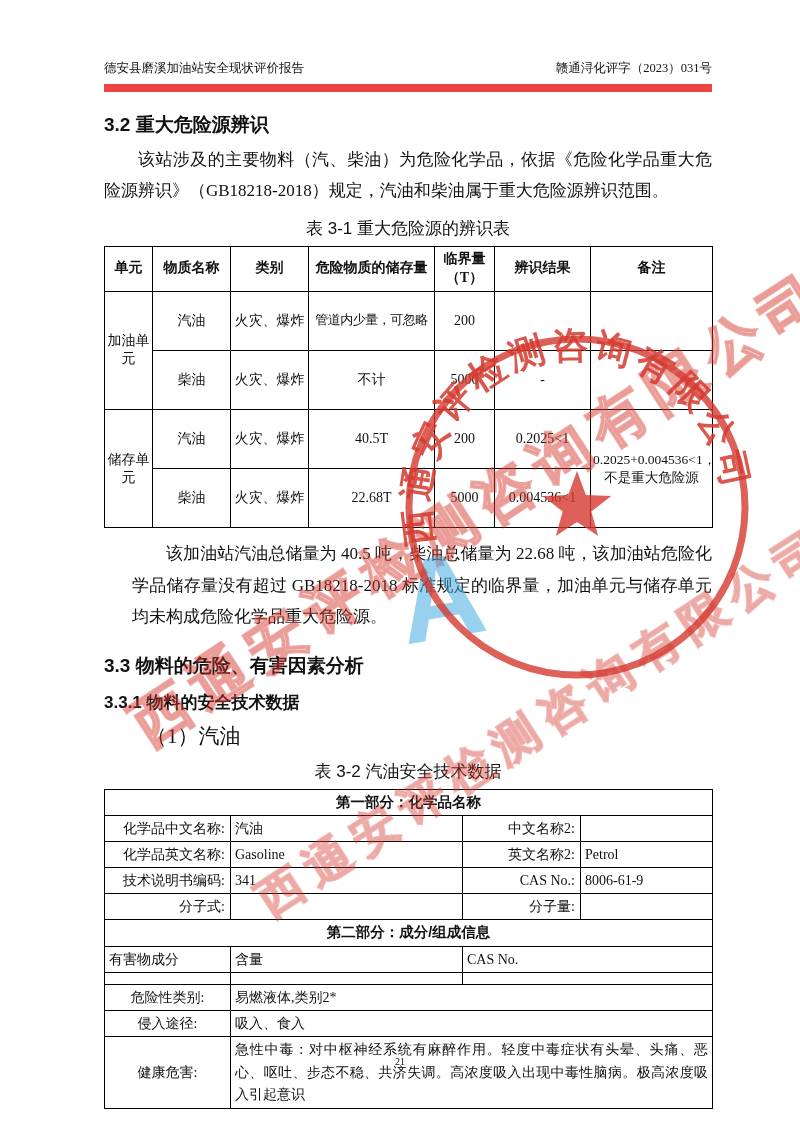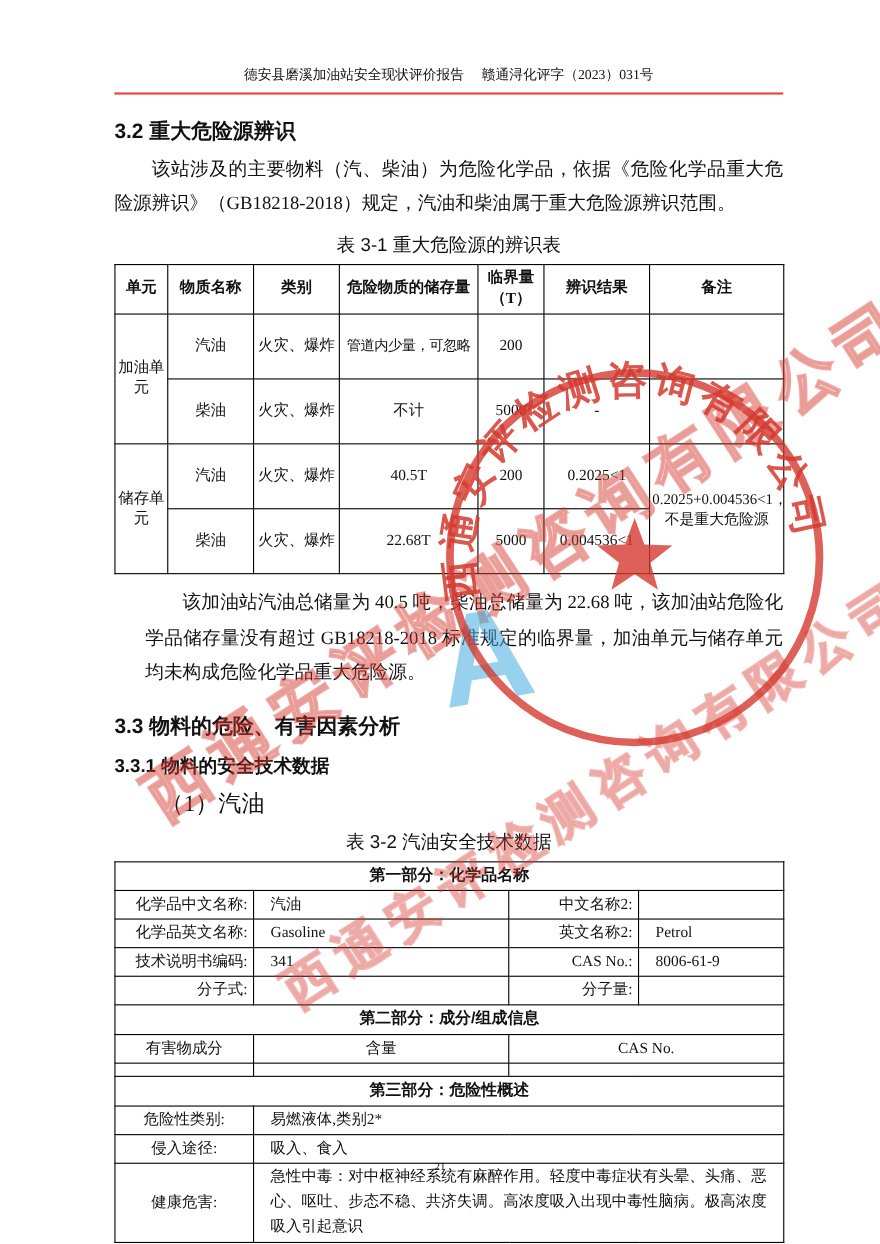--- a/index.html
+++ b/index.html
@@ -1,48 +1,48 @@
 <!DOCTYPE html>
 <html><head>
 <meta charset="utf-8">
 <style>
   * { box-sizing: border-box; }
   html,body { margin:0; padding:0; background:#ffffff; }
   body { font-family:"Liberation Serif", serif; color:#111; }
   .page { position:relative; width:800px; height:1131px; background:#fff; overflow:hidden; margin:0 auto; }
   .content { position:relative; z-index:1; padding:0 88px 0 104px; }
 
-  .doc-header { display:flex; justify-content:center; align-items:flex-end;
-    padding-top:60px; padding-bottom:7px; border-bottom:2px solid #ef4444; font-size:12.5px;gap:16px; }
+  .doc-header { display:flex; justify-content:space-between; align-items:flex-end;
+    padding-top:60px; padding-bottom:7px; border-bottom:8px solid #ef4444; font-size:12.5px;gap:16px; }
   .doc-header span { white-space:nowrap; }
 
   .h-major { font-family:"Liberation Sans", sans-serif; font-weight:bold; font-size:19px; margin:20px 0 6px; }
   .h-minor { font-family:"Liberation Sans", sans-serif; font-weight:bold; font-size:17px; margin:12px 0 4px; }
   .para { font-size:17px; line-height:1.85; text-align:justify; text-indent:2em; margin:6px 0; }
   .item-line { font-size:21px; text-indent:2em; margin:8px 0 4px; }
 
   .tbl-caption { text-align:center; font-family:"Liberation Sans", sans-serif;
     font-weight:normal; font-size:17px; margin:10px 0 6px; }
 
   table { width:100%; border-collapse:collapse; table-layout:fixed; }
   td, th { border:1px solid #000; overflow:hidden; }
 
   .t1 { font-size:14px; text-align:center; }
   .t1 th { font-weight:bold; padding:3px 2px; line-height:1.35; }
   .t1 td { padding:20px 2px; height:23px; line-height:1.3; }
   .t1 .tight { font-size:13px; letter-spacing:-0.5px; }
   .t1 .remark { font-size:13.5px; line-height:1.35; }
 
   .t2 { font-size:14px; }
-  .t2 td, .t2 th { padding:2px 15px; line-height:1.5; }
+  .t2 td, .t2 th { padding:2px 4px; line-height:1.5; }
   .t2 .part-title { text-align:center; font-family:"Liberation Sans", sans-serif; font-weight:bold; font-size:14.5px; padding:2px; }
   .t2 .lbl { text-align:right; padding-right:5px; }
   .t2 .lbl-c { text-align:center; }
   .t2 .val { text-align:left; }
-  .t2 .c { text-align:center; }
+  .t2 .c { }
   .t2 .empty-row td { height:12px; padding:0; }
   .t2 .health { text-align:justify; line-height:1.6; }
 
   .page-footer { position:absolute; bottom:64px; left:0; right:0; text-align:center; font-size:10px; z-index:1; }
 
   
   .wm-layer { position:absolute; inset:0; z-index:5; pointer-events:none; }
   .seal { position:absolute; left:392px; top:322px; }
   .wm-line { position:absolute; font-family:"Liberation Sans", sans-serif; font-weight:bold;
     color:rgba(214,58,47,0.14); -webkit-text-stroke:2px rgba(214,58,47,0.42);
@@ -174,23 +174,20 @@
         </tr>
         <tr>
           <td class="c">有害物成分</td>
           <td class="c">含量</td>
           <td class="c" colspan="2">CAS No.</td>
         </tr>
         <tr class="empty-row">
           <td></td>
           <td></td>
           <td colspan="2"></td>
-        </tr>
-        <tr>
-          <th class="part-title" colspan="4">第三部分：危险性概述</th>
         </tr>
         <tr>
           <td class="lbl-c">危险性类别:</td>
           <td class="val" colspan="3">易燃液体,类别2*</td>
         </tr>
         <tr>
           <td class="lbl-c">侵入途径:</td>
           <td class="val" colspan="3">吸入、食入</td>
         </tr>
         <tr>

